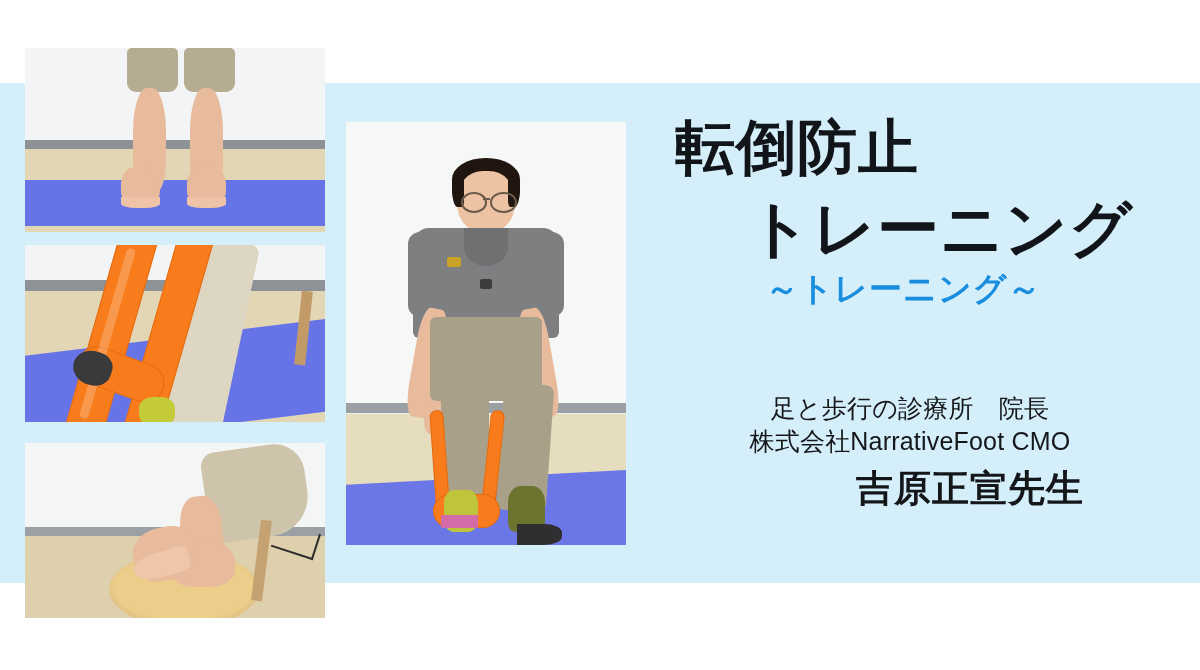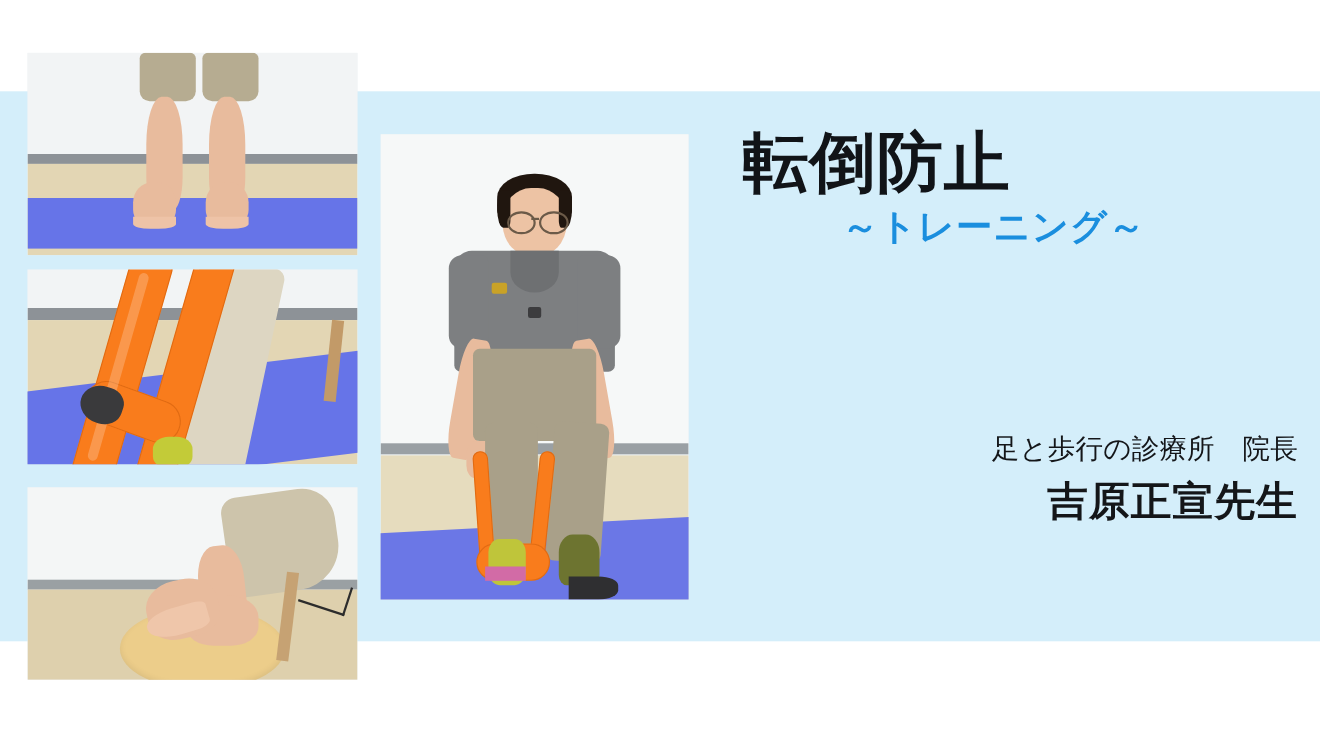--- a/index.html
+++ b/index.html
@@ -90,21 +90,21 @@
     font-size:62px;line-height:1.05;font-weight:700;color:#111418;
     letter-spacing:1px;padding-left:108px;margin-top:18px;
   }
   .subtitle{
     font-size:33px;line-height:1.1;font-weight:700;color:#1a8ede;
     letter-spacing:1px;text-align:center;margin-top:10px;padding-right:18px;
   }
 
   .credits{
     position:absolute;left:640px;top:392px;width:540px;
-    text-align:right;color:#141619;
+    text-align:center;color:#141619;
   }
   .credit-line{
     font-size:25px;line-height:1.32;font-weight:400;letter-spacing:.2px;
     white-space:pre;
   }
   .credit-name{
     font-size:37px;line-height:1.25;font-weight:700;letter-spacing:1px;
     margin-top:8px;padding-left:120px;
   }
 </style>
@@ -233,21 +233,23 @@
       <div style="position:absolute;left:61%;top:95%;width:16%;height:5%;
                   background:#2f2f31;border-radius:0 40% 40% 0;"></div>
       <div style="position:absolute;left:35%;top:87%;width:12%;height:10%;
                   background:#bfc53a;border-radius:30%;"></div>
       <div style="position:absolute;left:34%;top:93%;width:13%;height:3%;background:#d26ba6;"></div>
     </div>
   </div>
 
   <div class="title-wrap">
     <div class="title-line-1">転倒防止</div>
+    <div class="title-line-2">トレーニング</div>
     <div class="subtitle">～トレーニング～</div>
   </div>
 
   <div class="credits">
     <div class="credit-line">足と歩行の診療所　院長</div>
+    <div class="credit-line">株式会社NarrativeFoot CMO</div>
     <div class="credit-name">吉原正宣先生</div>
   </div>
 
 </div>
 
 </body></html>

